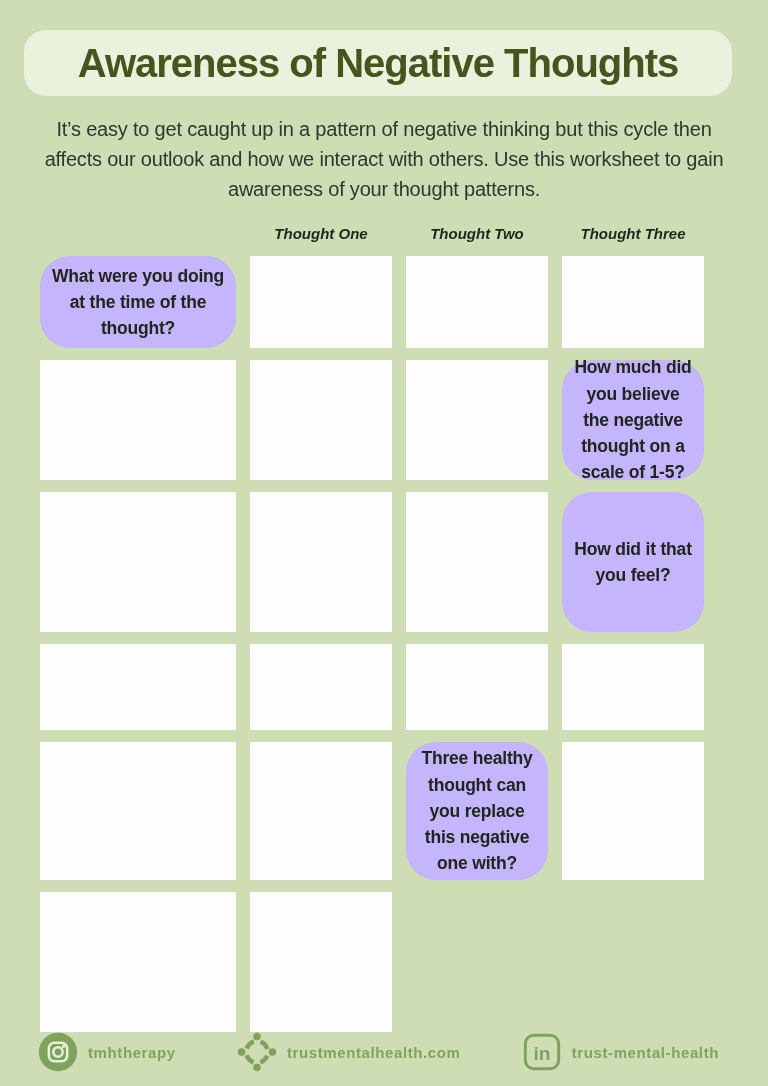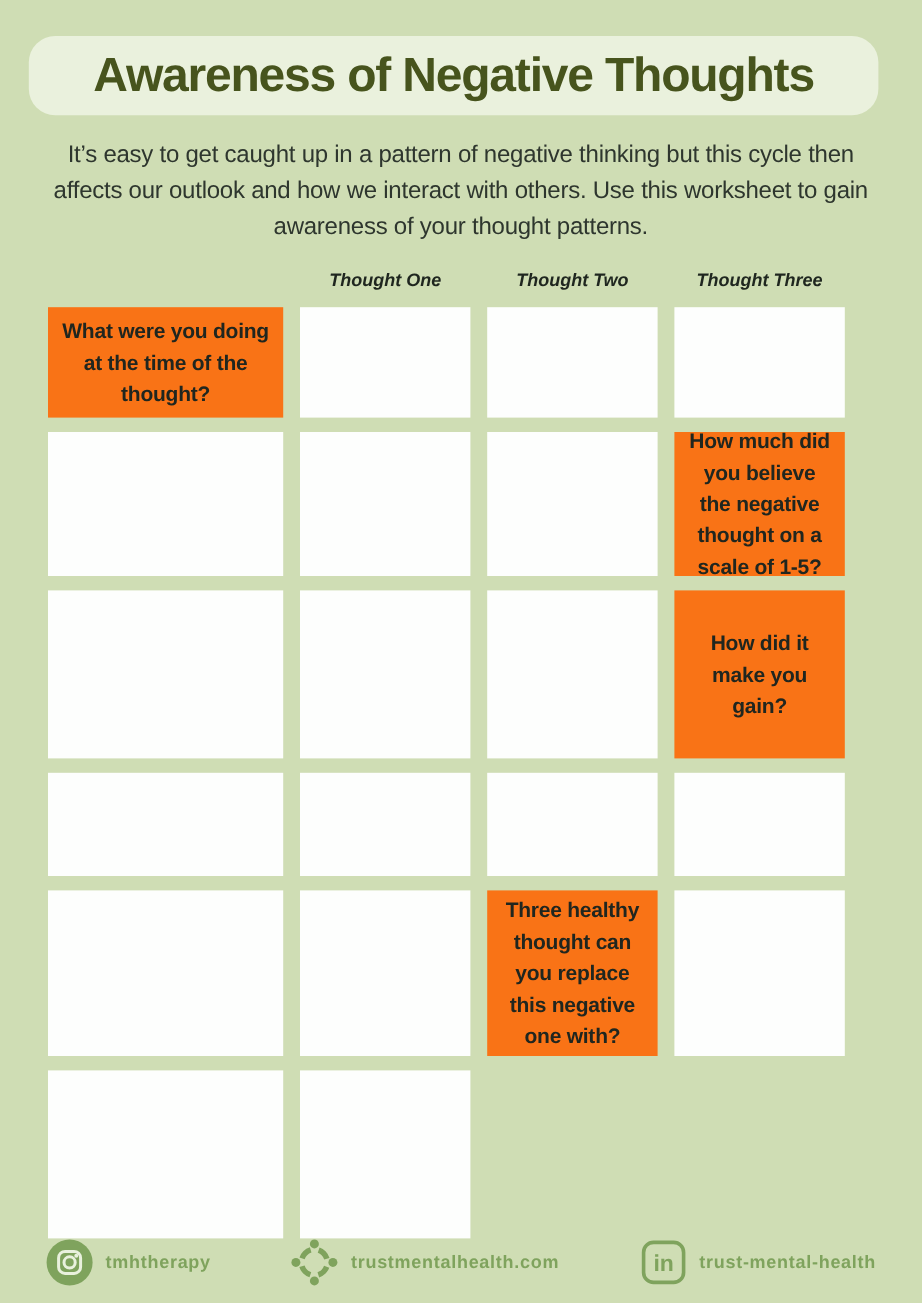--- a/index.html
+++ b/index.html
@@ -53,40 +53,41 @@
   .col-header {
     align-self: end;
     text-align: center;
     font-size: 15px;
     font-weight: bold;
     font-style: italic;
     color: #1f261f;
     padding-bottom: 2px;
   }
   .q-cell {
-    background: #f97316;
+    background: #c4b5fd;
     display: flex;
     align-items: center;
     justify-content: center;
     text-align: center;
     font-weight: bold;
     font-size: 17.5px;
     line-height: 1.5;
     color: #20261f;
     letter-spacing: -0.2px;
     padding: 6px 10px;
+    border-radius: 30px;
   }
   .answer-cell {
     background: #fdfefd;
   }
   
   .footer {
     position: absolute;
     left: 38px;
-    right: 38px;
+    right: 49px;
     bottom: 14px;
     display: flex;
     justify-content: space-between;
     align-items: center;
   }
   .footer-item {
     display: flex;
     align-items: center;
     gap: 10px;
   }
@@ -125,21 +126,21 @@
 
     <div class="answer-cell"></div>
     <div class="answer-cell"></div>
     <div class="answer-cell"></div>
 
     <div class="q-cell">How much did you believe the negative thought on a scale of 1-5?</div>
     <div class="answer-cell"></div>
     <div class="answer-cell"></div>
     <div class="answer-cell"></div>
 
-    <div class="q-cell">How did it make you gain?</div>
+    <div class="q-cell">How did it that you feel?</div>
     <div class="answer-cell"></div>
     <div class="answer-cell"></div>
     <div class="answer-cell"></div>
 
     <div class="answer-cell"></div>
     <div class="answer-cell"></div>
     <div class="answer-cell"></div>
 
     <div class="q-cell">Three healthy thought can you replace this negative one with?</div>
     <div class="answer-cell"></div>

